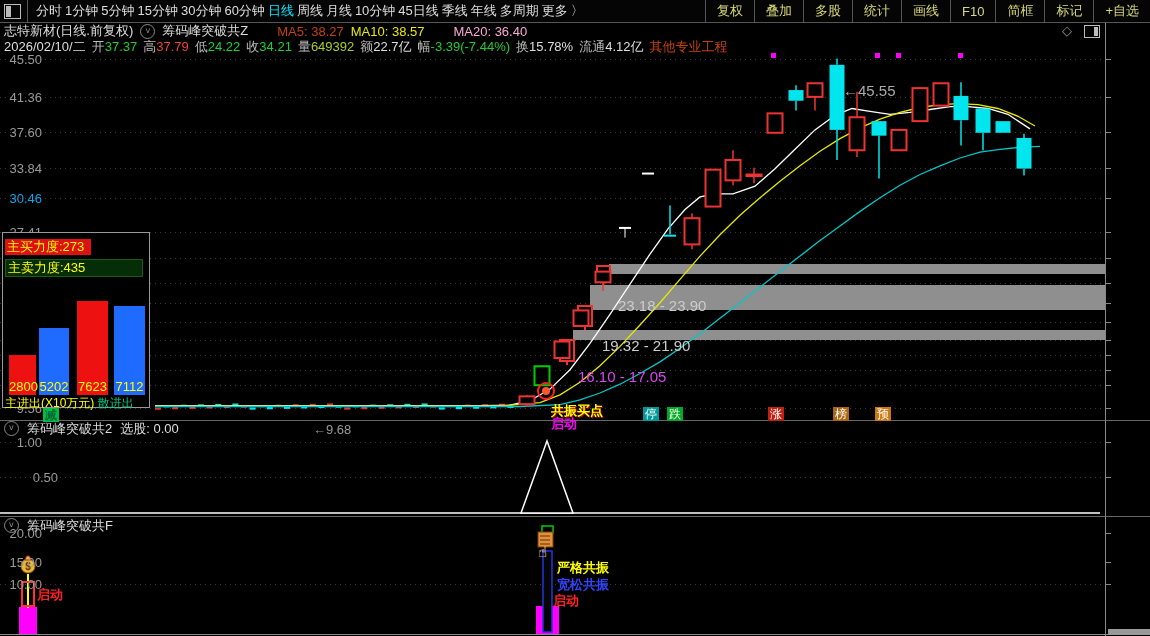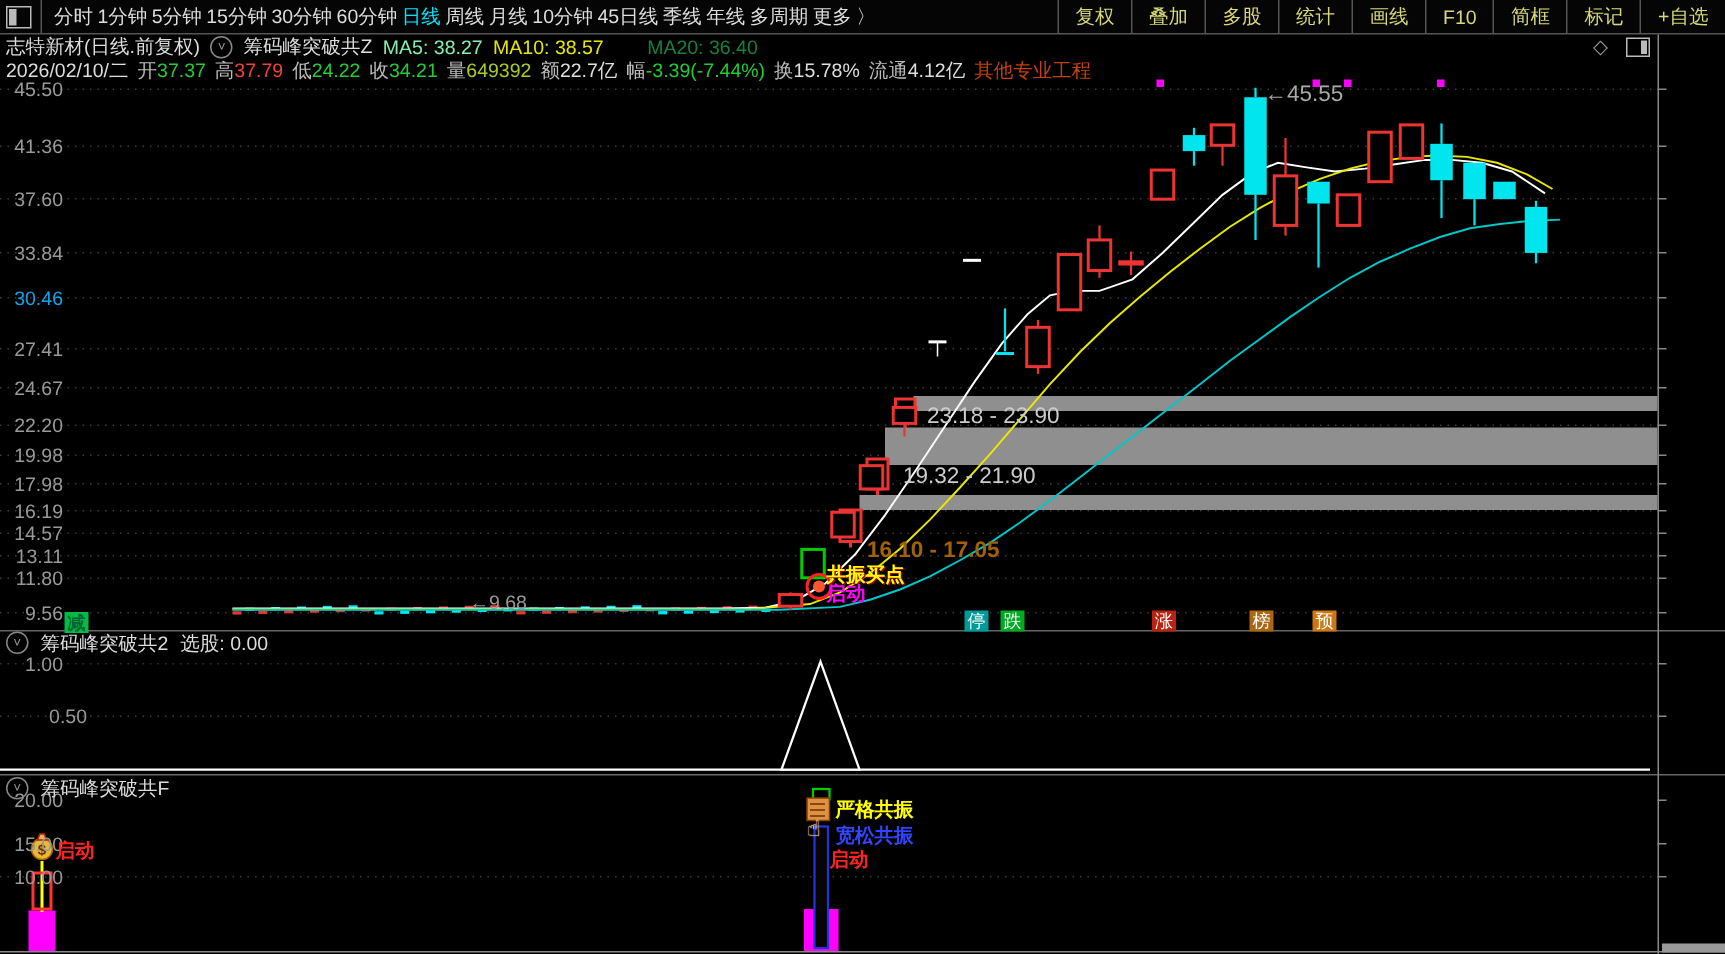--- a/index.html
+++ b/index.html
@@ -14,41 +14,41 @@
   .periods{display:flex;align-items:center;gap:3px;padding-left:8px;border-left:1px solid #555;height:100%;}
   .period{color:#ddd;cursor:pointer;white-space:nowrap;}
   .period.active{color:#00e5ff;}
   .tb-right{margin-left:auto;display:flex;height:100%;align-items:center;}
   .tb-btn{color:#d8d878;padding:0 11px;border-left:1px solid #555;height:100%;display:flex;align-items:center;white-space:nowrap;}
   
   .row2{position:absolute;left:4px;top:23px;height:16px;display:flex;align-items:center;gap:7px;z-index:5;white-space:nowrap;}
   .row3{position:absolute;left:4px;top:39px;height:15px;display:flex;align-items:center;gap:6px;z-index:5;white-space:nowrap;}
   .circle-icon{display:inline-flex;width:13px;height:13px;border:1px solid #888;border-radius:50%;
                color:#999;font-size:9px;align-items:center;justify-content:center;line-height:1;}
-  .ma5{color:#86efac;} .ma10{color:#e8e800;} .ma20{color:#15803d;padding-left:22px;}
+  .ma5{color:#c2410c;margin-left:22px;} .ma10{color:#e8e800;} .ma20{color:#f9a8d4;padding-left:22px;}
   .diamond{position:absolute;left:1062px;top:23px;color:#999;font-size:13px;z-index:5;}
   .panel-icon{position:absolute;left:1084px;top:25px;width:14px;height:11px;border:1px solid #bbb;z-index:5;}
   .panel-icon span{position:absolute;right:1px;top:1px;bottom:1px;width:4px;background:#bbb;}
   .flabel{color:#bbb;} 
   
   .left-panel{position:absolute;left:2px;top:232px;width:148px;height:176px;border:1px solid #999;
               background:#000;z-index:4;box-sizing:border-box;}
   .buy-box{position:absolute;left:2px;top:6px;width:84px;height:16px;background:#dd1111;color:#ffff00;
            display:flex;align-items:center;padding-left:2px;}
   .sell-box{position:absolute;left:2px;top:26px;width:134px;height:16px;background:#062e06;border:1px solid #1a5a1a;
             color:#ffff00;display:flex;align-items:center;padding-left:2px;}
   .cbar{position:absolute;}
   .cbar-val{position:absolute;width:100%;text-align:center;bottom:1px;color:#ffff00;font-size:13px;}
   .panel-footer{position:absolute;left:2px;top:162px;white-space:nowrap;font-size:12px;}
   .badge-jian{position:absolute;left:43px;top:408px;width:16px;height:14px;background:#00bb44;color:#063;
               font-size:12px;display:flex;align-items:center;justify-content:center;z-index:6;font-weight:bold;}
   
   .sub-header{position:absolute;left:4px;height:15px;display:flex;align-items:center;gap:8px;z-index:5;color:#ddd;white-space:nowrap;}
   
-  .glabel{position:absolute;z-index:3;white-space:nowrap;line-height:1;}
+  .glabel{position:absolute;z-index:3;white-space:nowrap;line-height:1;margin-top:28px;}
   .axis-label{position:absolute;left:1106px;width:42px;text-align:right;color:#999;font-size:13px;z-index:3;}
   .mkt-btn{position:absolute;top:407px;width:16px;height:14px;color:#fff;font-size:12px;z-index:4;
            display:flex;align-items:center;justify-content:center;}
   .hand-icon{position:absolute;z-index:4;color:#f5b56a;font-size:15px;text-shadow:0 0 1px #fff;}
 </style>
 </head>
 <body>
 
 <div class="screen">
 
@@ -277,20 +277,42 @@
       <span><span class="flabel">低</span><span style="color: rgb(34, 204, 51);">24.22</span></span>
       <span><span class="flabel">收</span><span style="color: rgb(34, 204, 51);">34.21</span></span>
       <span><span class="flabel">量</span><span style="color: rgb(170, 204, 34);">649392</span></span>
       <span><span class="flabel">额</span><span style="color: rgb(221, 221, 221);">22.7亿</span></span>
       <span><span class="flabel">幅</span><span style="color: rgb(34, 204, 51);">-3.39(-7.44%)</span></span>
       <span><span class="flabel">换</span><span style="color: rgb(221, 221, 221);">15.78%</span></span>
       <span><span class="flabel">流通</span><span style="color: rgb(221, 221, 221);">4.12亿</span></span>
       <span><span style="color: #c2410c;">其他专业工程</span></span>
     </div>
 
+  <div class="left-panel">
+    <div class="buy-box">主买力度:273</div>
+    <div class="sell-box">主卖力度:435</div>
+    <div id="cbar-wrap">
+        <div class="cbar" style="left: 6px; top: 122px; width: 27px; height: 40px; background: rgb(238, 17, 17);">
+          <div class="cbar-val">2800</div>
+        </div>
+        <div class="cbar" style="left: 36px; top: 95px; width: 30px; height: 67px; background: rgb(31, 107, 255);">
+          <div class="cbar-val">5202</div>
+        </div>
+        <div class="cbar" style="left: 74px; top: 68px; width: 31px; height: 94px; background: rgb(238, 17, 17);">
+          <div class="cbar-val">7623</div>
+        </div>
+        <div class="cbar" style="left: 111px; top: 73px; width: 31px; height: 89px; background: rgb(31, 107, 255);">
+          <div class="cbar-val">7112</div>
+        </div>
+      </div>
+    <div class="panel-footer">
+      <span style="color:#ffff00">主进出(X10万元)</span>
+      <span style="color:#00cc88">散进出</span>
+    </div>
+  </div>
   <div class="badge-jian">减</div>
 
   <div class="sub-header" style="top:421px;">
     <span class="circle-icon">˅</span>
     <span>筹码峰突破共2</span>
     <span>选股: 0.00</span>
   </div>
   <div class="sub-header" style="top:518px;">
     <span class="circle-icon">˅</span>
     <span>筹码峰突破共F</span>
@@ -312,21 +334,21 @@
     <div class="axis-label" style="left: 0px; top: 363px; color: rgb(153, 153, 153); font-size: 13px;">13.11</div>
     <div class="axis-label" style="left: 0px; top: 378px; color: rgb(153, 153, 153); font-size: 13px;">11.80</div>
     <div class="axis-label" style="left: 0px; top: 401px; color: rgb(153, 153, 153); font-size: 13px;">9.56</div>
     <div class="axis-label" style="left: 0px; top: 435px; color: rgb(153, 153, 153); font-size: 13px;">1.00</div>
     <div class="axis-label" style="left: 16px; top: 470px; color: rgb(153, 153, 153); font-size: 13px;">0.50</div>
     <div class="axis-label" style="left: 0px; top: 526px; color: rgb(153, 153, 153); font-size: 13px;">20.00</div>
     <div class="axis-label" style="left: 0px; top: 555px; color: rgb(153, 153, 153); font-size: 13px;">15.00</div>
     <div class="axis-label" style="left: 0px; top: 577px; color: rgb(153, 153, 153); font-size: 13px;">10.00</div>
     <div class="glabel" style="left: 618px; top: 270px; color: rgb(204, 204, 204); font-size: 15px;">23.18 - 23.90</div>
     <div class="glabel" style="left: 602px; top: 310px; color: rgb(204, 204, 204); font-size: 15px;">19.32 - 21.90</div>
-    <div class="glabel" style="left: 578px; top: 359px; color: #a16207; font-size: 15px; font-weight: bold;">16.10 - 17.05</div>
+    <div class="glabel" style="left: 578px; top: 341px; color: #d946ef; font-size: 15px;">16.10 - 17.05</div>
     <div class="glabel" style="left: 843px; top: 55px; color: rgb(170, 170, 170); font-size: 15px;">←45.55</div>
     <div class="glabel" style="left: 313px; top: 395px; color: rgb(153, 153, 153); font-size: 13px;">←9.68</div>
     <div class="glabel" style="left: 551px; top: 376px; color: rgb(255, 255, 0); font-size: 13px; font-weight: bold; text-shadow: rgb(170, 0, 0) 1px 1px 0px;">共振买点</div>
     <div class="glabel" style="left: 551px; top: 389px; color: rgb(255, 0, 255); font-size: 13px; font-weight: bold;">启动</div>
     <div class="glabel" style="left: 37px; top: 560px; color: rgb(255, 34, 34); font-size: 13px; font-weight: bold;">启动</div>
     <div class="glabel" style="left: 557px; top: 533px; color: rgb(255, 255, 0); font-size: 13px; font-weight: bold;">严格共振</div>
     <div class="glabel" style="left: 557px; top: 550px; color: rgb(51, 68, 255); font-size: 13px; font-weight: bold;">宽松共振</div>
     <div class="glabel" style="left: 553px; top: 566px; color: rgb(255, 34, 34); font-size: 13px; font-weight: bold;">启动</div>
     <div class="hand-icon" style="left: 538px; top: 543px;">☝</div>
     <div class="mkt-btn" style="left: 643px; background: rgb(0, 153, 153);">停</div>

